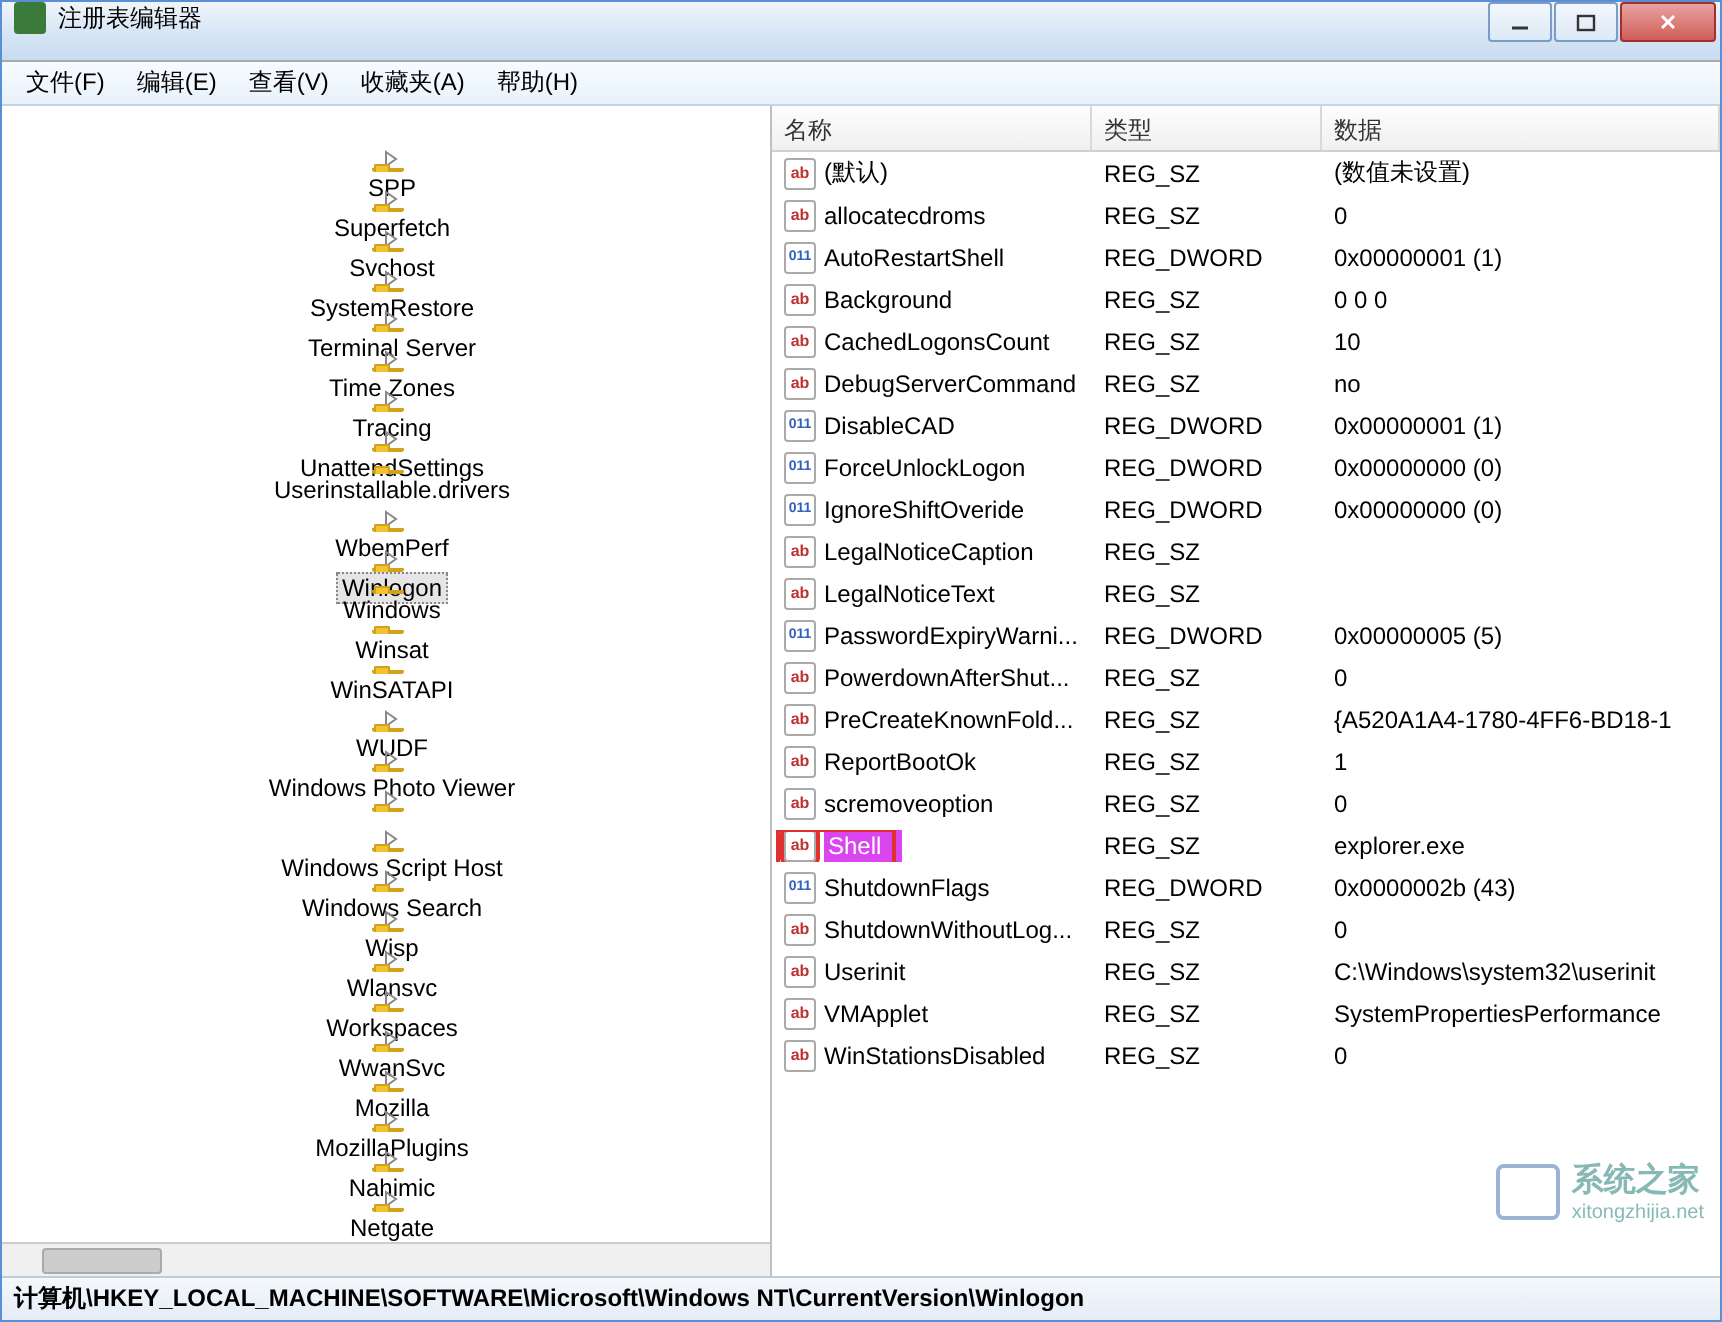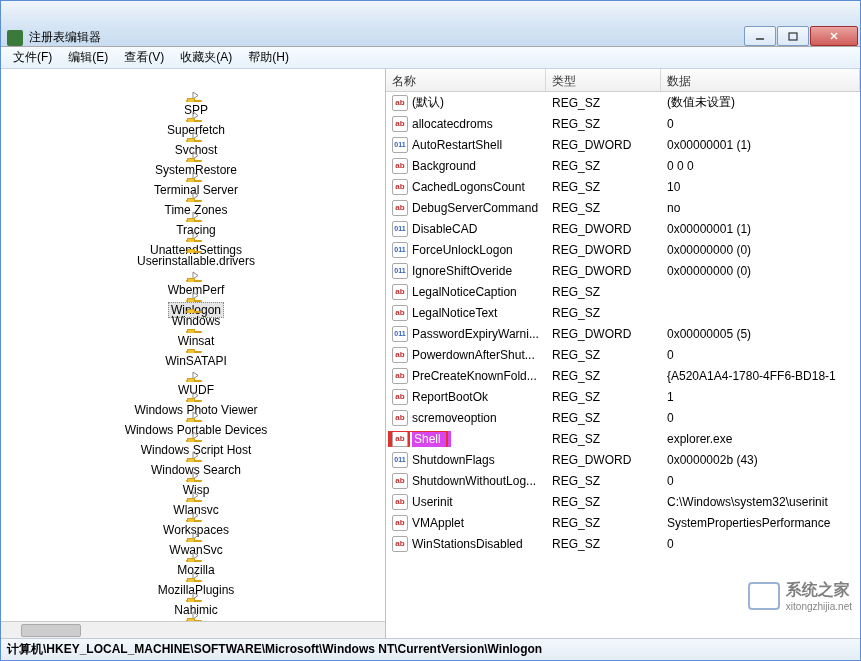--- a/index.html
+++ b/index.html
@@ -1,20 +1,20 @@
 <!DOCTYPE html>
 <html><head>
   <meta charset="utf-8">
   <style>
     * { margin: 0; padding: 0; box-sizing: border-box; font-family: "Microsoft YaHei", Tahoma, sans-serif; font-size: 12px; }
     body { background: #fff; width: 861px; height: 661px; overflow: hidden; }
     
     .window { width: 861px; height: 661px; display: flex; flex-direction: column; border: 1px solid #5a8fd6; }
     
-    .titlebar { height: 46px; background: linear-gradient(to bottom, #f0f5fb 0%, #d8e6f5 50%, #c8dcf0 100%); display: flex; align-items: flex-end; border-bottom: 1px solid #aaa; }
+    .titlebar { height: 30px; background: linear-gradient(to bottom, #f0f5fb 0%, #d8e6f5 50%, #c8dcf0 100%); display: flex; align-items: flex-start; border-bottom: 1px solid #aaa; }
     .titlebar-icon { width: 16px; height: 16px; margin: 0 6px; background: #3a7a3a; border-radius: 2px; }
     .titlebar-title { flex: 1; color: #000; }
     .window-controls { display: flex; gap: 1px; margin-right: 2px; }
     .win-btn { width: 32px; height: 20px; border: 1px solid #7a9cc5; background: linear-gradient(to bottom, #f2f7fc, #dce9f7); display: flex; align-items: center; justify-content: center; border-radius: 2px; }
     .win-btn.close { width: 48px; background: linear-gradient(to bottom, #e9a3a1, #d05d57); border-color: #a03030; color: #fff; }
     .win-btn svg { width: 10px; height: 10px; }
     
     .menubar { height: 22px; background: linear-gradient(to bottom, #f7fbff, #e8f2fb); display: flex; align-items: center; padding: 0 4px; border-bottom: 1px solid #c5d5e9; }
     .menu-item { padding: 2px 8px; cursor: default; }
     
@@ -55,21 +55,21 @@
     .val-icon.dw { background: #fff; color: #3060c0; }
     .val-icon.dw::before { content: "011"; font-size: 7px; }
     
     .list-row.highlighted .cell.name { position: relative; }
     .list-row.highlighted .name-text { background: #d946ef; color: #fff; padding: 1px 10px 1px 2px; }
     .list-row.highlighted .val-icon { outline: 2px solid #e03030; outline-offset: 0; }
     .list-row.highlighted .hl-box { position: absolute; left: 2px; top: -1px; width: 60px; height: 20px; border: 2px solid #e03030; pointer-events: none; }
     
     .statusbar { height: 22px; background: linear-gradient(to bottom, #f4f8fc, #e4ecf5); border-top: 1px solid #c0ccd8; padding: 3px 6px; display: flex; align-items: center; font-weight: bold; }
     
-    .watermark { position: absolute; right: 8px; bottom: 26px; opacity: 0.5; display: flex; align-items: center; gap: 6px; color: #000000; font-size: 14px; }
+    .watermark { position: absolute; right: 8px; bottom: 26px; opacity: 0.5; display: flex; align-items: center; gap: 6px; color: #0f766e; font-size: 14px; }
     .watermark-icon { width: 32px; height: 28px; border: 2px solid #3a6aa8; border-radius: 4px; position: relative; }
   </style>
 </head>
 <body>
 
 <div class="window">
 
   <div class="titlebar">
     <span class="titlebar-icon"></span>
     <span class="titlebar-title">注册表编辑器</span>
@@ -401,21 +401,20 @@
               <span class="tline"></span>
               <span class="tline"></span>
               <span class="tline"></span>
             </span>
             <span class="expander">
               <svg viewBox="0 0 9 9">
                 <path d="M2,1 L7,4.5 L2,8 Z" fill="none" stroke="#888" stroke-width="1"></path>
               </svg>
             </span>
             <span class="folder-icon"></span>
-            <span class="tree-label">Windows Portable Devices</span>
           </div>
           <div class="tree-row">
             <span class="tree-lines">
               <span class="tline"></span>
               <span class="tline"></span>
               <span class="tline"></span>
               <span class="tline"></span>
               <span class="tline"></span>
               <span class="tline"></span>
               <span class="tline"></span>

